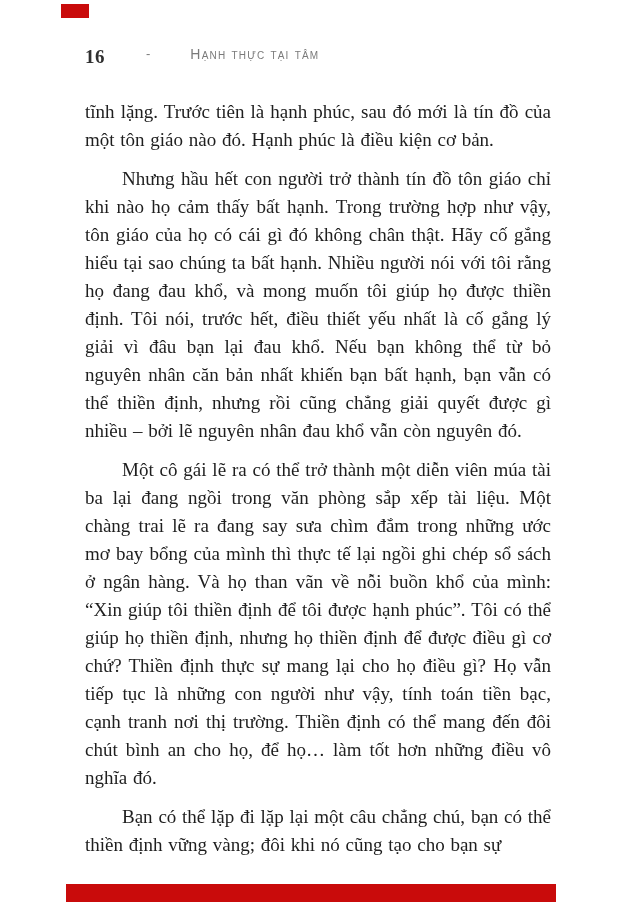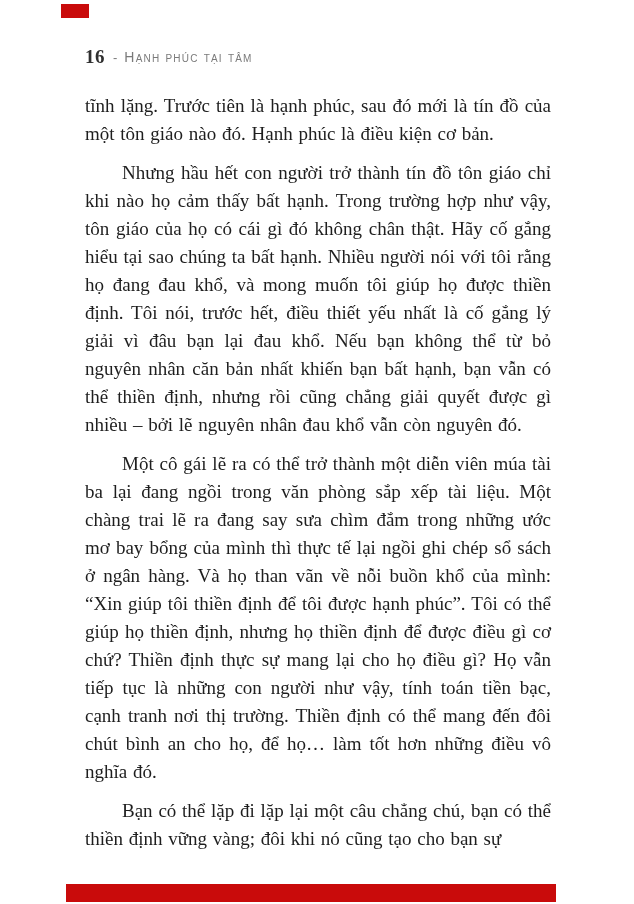--- a/index.html
+++ b/index.html
@@ -30,22 +30,23 @@
     top: 884px;
     width: 490px;
     height: 18px;
   }
   .page-header {
     position: absolute;
     left: 85px;
     top: 46px;
     width: 466px;
     display: flex;
-    align-items: center;
+    align-items: flex-start;
     white-space: nowrap;
+    gap: 33px;
   }
   .page-num {
     font-family: "Liberation Serif", "DejaVu Serif", serif;
     font-size: 19px;
     font-weight: 700;
     color: var(--page-number-color, #2f2f2f);
     letter-spacing: 0.5px;
   }
   .sep {
     margin: 0 7px 0 8px;
@@ -56,21 +57,21 @@
   .book-title {
     font-family: "Liberation Sans", "DejaVu Sans", sans-serif;
     font-variant: small-caps;
     font-size: 14px;
     letter-spacing: 1.2px;
     color: var(--header-text, #7a7a7a);
   }
   .body-text {
     position: absolute;
     left: 85px;
-    top: 92px;
+    top: 98px;
     width: 466px;
   }
   .para {
     margin: 0 0 11px 0;
     font-size: 19px;
     line-height: 28px;
     text-align: justify;
     text-indent: 37px;
     color: var(--text, #1e1e1e);
     word-spacing: 1px;
@@ -82,21 +83,21 @@
 </head>
 <body>
 
 <div class="page">
 
   <div class="redaction top"></div>
 
   <header class="page-header">
     <span class="page-num">16</span>
     <span class="sep">-</span>
-    <span class="book-title">Hạnh phúc tại tâm</span>
+    <span class="book-title">Hạnh thực tại tâm</span>
   </header>
 
   <main class="body-text">
     <p class="para no-indent">tĩnh lặng. Trước tiên là hạnh phúc, sau đó mới là tín đồ của một tôn giáo nào đó. Hạnh phúc là điều kiện cơ bản.</p>
     <p class="para">Nhưng hầu hết con người trở thành tín đồ tôn giáo chỉ khi nào họ cảm thấy bất hạnh. Trong trường hợp như vậy, tôn giáo của họ có cái gì đó không chân thật. Hãy cố gắng hiểu tại sao chúng ta bất hạnh. Nhiều người nói với tôi rằng họ đang đau khổ, và mong muốn tôi giúp họ được thiền định. Tôi nói, trước hết, điều thiết yếu nhất là cố gắng lý giải vì đâu bạn lại đau khổ. Nếu bạn không thể từ bỏ nguyên nhân căn bản nhất khiến bạn bất hạnh, bạn vẫn có thể thiền định, nhưng rồi cũng chẳng giải quyết được gì nhiều – bởi lẽ nguyên nhân đau khổ vẫn còn nguyên đó.</p>
     <p class="para">Một cô gái lẽ ra có thể trở thành một diễn viên múa tài ba lại đang ngồi trong văn phòng sắp xếp tài liệu. Một chàng trai lẽ ra đang say sưa chìm đắm trong những ước mơ bay bổng của mình thì thực tế lại ngồi ghi chép sổ sách ở ngân hàng. Và họ than vãn về nỗi buồn khổ của mình: “Xin giúp tôi thiền định để tôi được hạnh phúc”. Tôi có thể giúp họ thiền định, nhưng họ thiền định để được điều gì cơ chứ? Thiền định thực sự mang lại cho họ điều gì? Họ vẫn tiếp tục là những con người như vậy, tính toán tiền bạc, cạnh tranh nơi thị trường. Thiền định có thể mang đến đôi chút bình an cho họ, để họ… làm tốt hơn những điều vô nghĩa đó.</p>
     <p class="para">Bạn có thể lặp đi lặp lại một câu chẳng chú, bạn có thể thiền định vững vàng; đôi khi nó cũng tạo cho bạn sự</p>
   </main>
 
   <div class="redaction bottom"></div>

